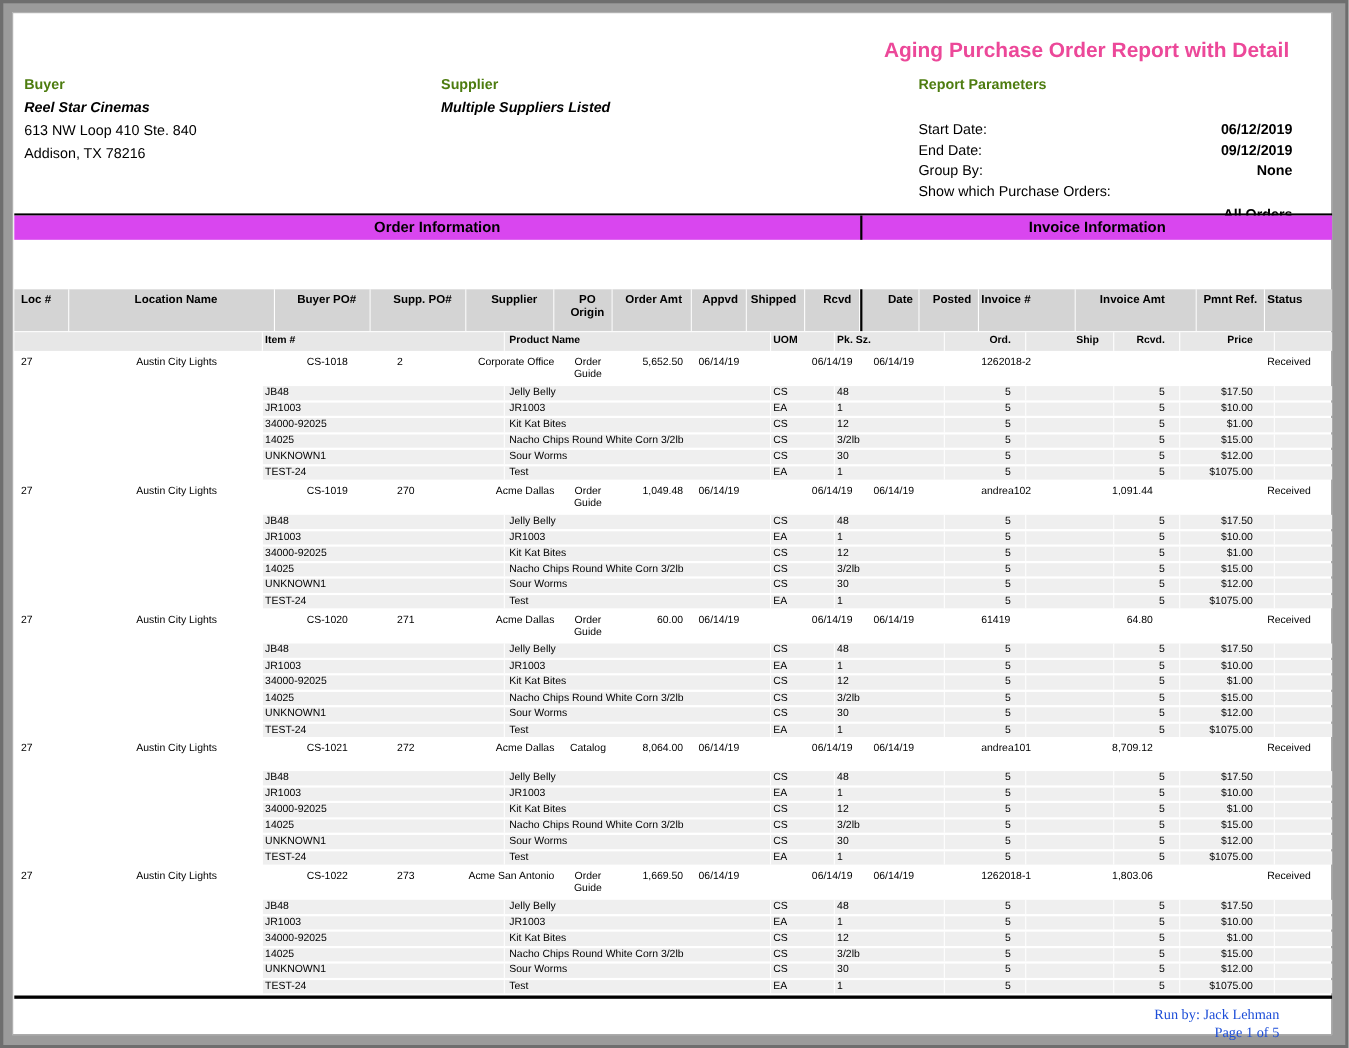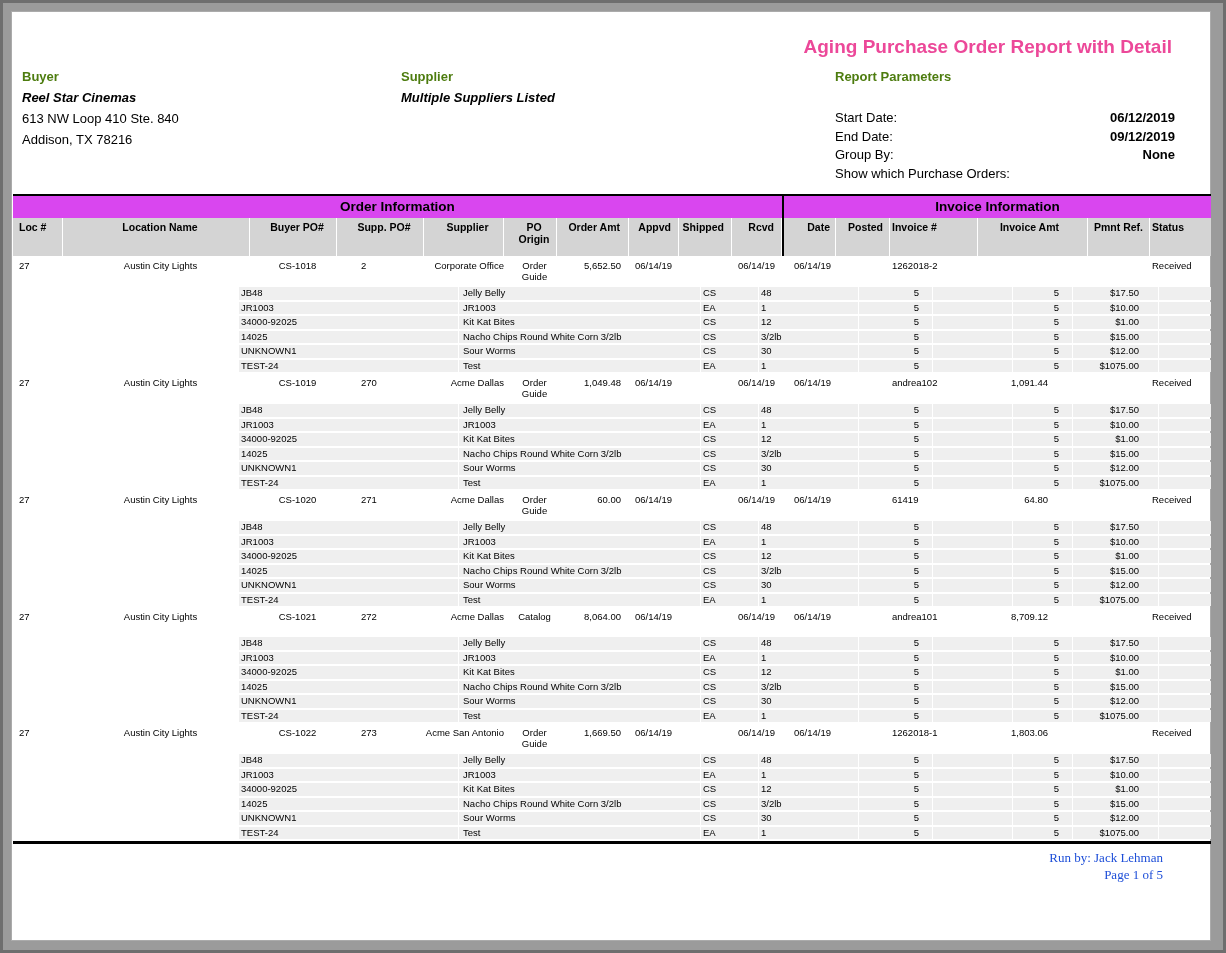--- a/index.html
+++ b/index.html
@@ -45,21 +45,21 @@
   }
   .band1 > div {
     background: #d946ef; height: 22px;
     text-align: center; font-weight: bold; font-size: 13.5px; line-height: 22px;
   }
   .band1 > div.inv { border-left: 2px solid #000; }
   .grid-order {
     display: grid;
     grid-template-columns: 50px 187px 87px 87px 80px 53px 72px 50px 53px 50px 54px 54px 88px 110px 62px 61px;
   }
-  .band2 { margin-bottom: 1px; }
+  .band2 { margin-bottom: 1px; margin-top: 45px; }
   .band2 > div {
     background: #D4D4D4; min-height: 38px;
     font-weight: bold; font-size: 10.5px; line-height: 12px;
     padding-top: 3px; border-right: 1px solid #FFF;
   }
   .band2 > div:last-child { border-right: none; }
   .band2 > div.divL { border-left: 2px solid #000; }
   .grid-item {
     display: grid;
     grid-template-columns: 226px 220px 242px 58px 100px 74px 80px 60px 86px 52px;
@@ -122,20 +122,21 @@
       <span class="pv">09/12/2019</span>
     </div>
     <div class="param-row">
       <span>Group By:</span>
       <span class="pv">None</span>
     </div>
     <div class="param-row">
       <span>Show which Purchase Orders:</span>
       <span class="pv"></span>
     </div>
+    <div class="show-value">All Orders</div>
   </div>
 
   <div class="tbl">
 
     <div class="band1">
       <div>Order Information</div>
       <div class="inv">Invoice Information</div>
     </div>
 
     <div class="grid-order band2">
@@ -150,20 +151,32 @@
       <div class="ta-r pr7">Shipped</div>
       <div class="ta-r pr7">Rcvd</div>
       <div class="ta-r pr5 divL">Date</div>
       <div class="ta-r pr6">Posted</div>
       <div class="pl2">Invoice #</div>
       <div class="ta-r pr28">Invoice Amt</div>
       <div class="ta-r pr6">Pmnt Ref.</div>
       <div class="pl2">Status</div>
     </div>
 
+    <div class="grid-item band3">
+      <div></div>
+      <div class="pl2">Item #</div>
+      <div class="pl4">Product Name</div>
+      <div class="pl2">UOM</div>
+      <div class="pl2">Pk. Sz.</div>
+      <div class="ta-r pr13">Ord.</div>
+      <div class="ta-r pr13">Ship</div>
+      <div class="ta-r pr13">Rcvd.</div>
+      <div class="ta-r pr19">Price</div>
+      <div></div>
+    </div>
 
     <div id="table-body">
         <div class="grid-order order-row">
     <div class="pl6">27</div>
     <div class="pl8">Austin City Lights</div>
     <div class="pl8">CS-1018</div>
     <div class="pl24">2</div>
     <div class="ta-r">Corporate Office</div>
     <div class="pl8">Order Guide</div>
     <div class="ta-r pr8">5,652.50</div>

